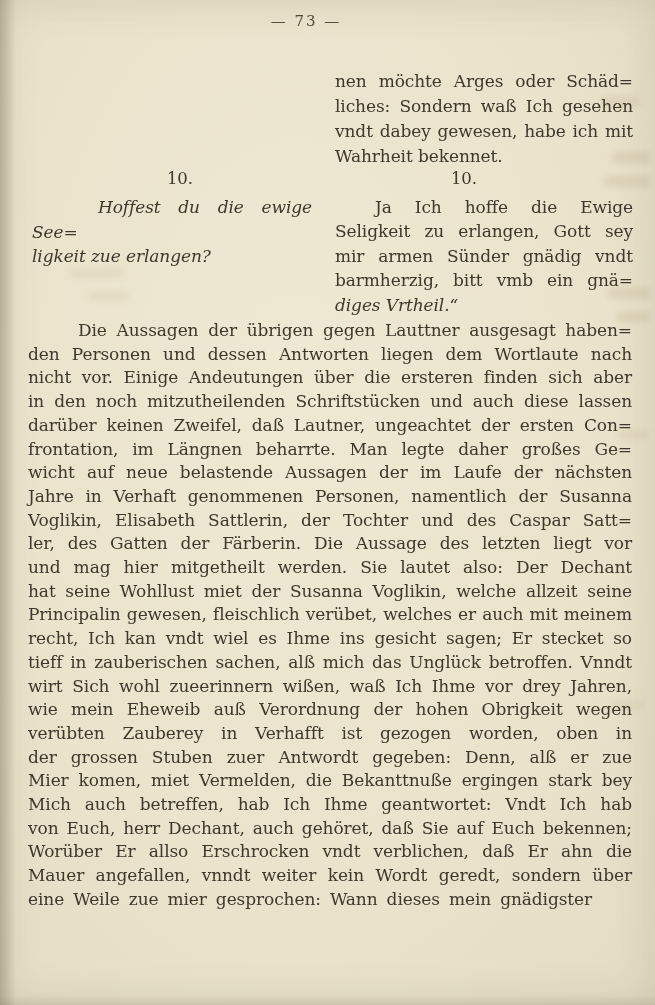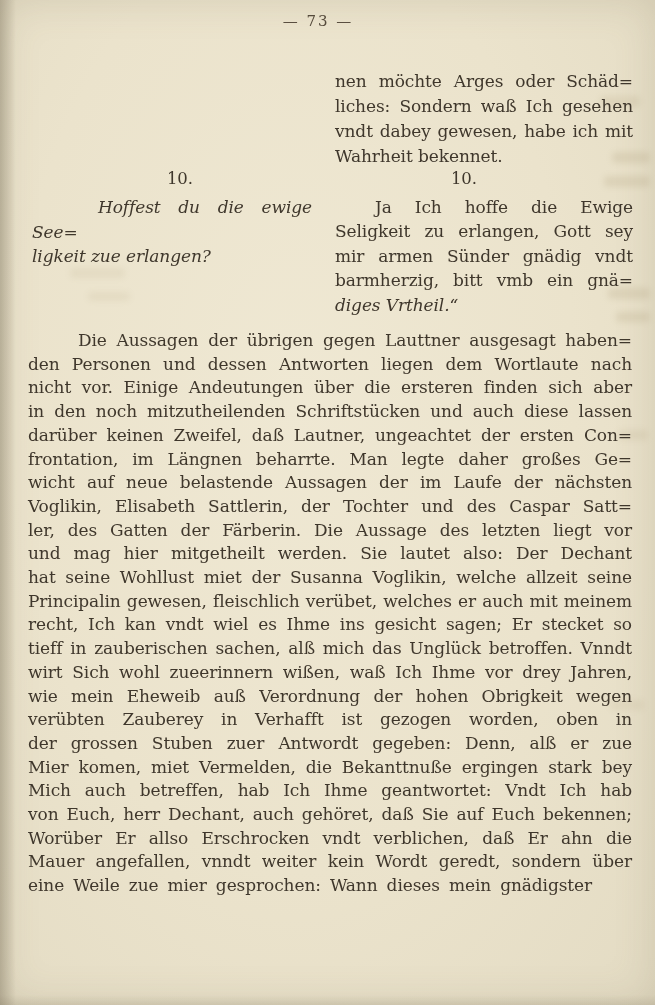--- a/index.html
+++ b/index.html
@@ -17,21 +17,21 @@
   .edge-left {
     position: absolute; left: 0; top: 0; width: 16px; height: 100%;
     background: linear-gradient(90deg, rgba(92, 82, 60, 0.30), rgba(92, 82, 60, 0));
   }
   .edge-bottom {
     position: absolute; left: 0; bottom: 0; width: 100%; height: 10px;
     background: linear-gradient(0deg, rgba(92, 82, 60, 0.12), rgba(92, 82, 60, 0));
   }
   .pagenum {
     position: absolute; top: 12px; left: 0; width: 612px;
-    text-align: center; font-size: 15px; letter-spacing: 2px; color: #554a3b; padding-left: 12px;
+    text-align: center; font-size: 15px; letter-spacing: 2px; color: #554a3b;
   }
   .line {
     text-align: justify;
     text-align-last: justify;
     letter-spacing: -0.1px;
   }
   .carryover {
     position: absolute; left: 335px; top: 69px; width: 298px;
     font-size: 17px; line-height: 25px;
   }
@@ -51,21 +51,21 @@
   .answer {
     position: absolute; left: 335px; top: 195px; width: 298px;
     font-size: 17px; line-height: 24.4px;
   }
   .answer .line:first-child { text-indent: 40px; }
   .answer .line:last-child  { text-align: left; text-align-last: left; font-style: italic; }
   .body-par {
     position: absolute; left: 28px; top: 319px; width: 604px;
     font-size: 17px; line-height: 23.7px;
   }
-  .body-par .line:first-child { text-indent: 50px; margin-top: 10px; }
+  .body-par .line:first-child { text-indent: 50px; }
   .body-par .line:last-child  { text-align-last: left; word-spacing: 0.22em; }
   .smudge {
     position: absolute; background: #9b8a62; opacity: 0.17;
     filter: blur(3px); border-radius: 4px;
   }
 </style>
 </head>
 <body>
 
 <div class="page">
@@ -109,20 +109,21 @@
     </div>
 
   <div class="body-par">
       <div class="line">Die Aussagen der übrigen gegen Lauttner ausgesagt haben=</div>
       <div class="line">den Personen und dessen Antworten liegen dem Wortlaute nach</div>
       <div class="line">nicht vor. Einige Andeutungen über die ersteren finden sich aber</div>
       <div class="line">in den noch mitzutheilenden Schriftstücken und auch diese lassen</div>
       <div class="line">darüber keinen Zweifel, daß Lautner, ungeachtet der ersten Con=</div>
       <div class="line">frontation, im Längnen beharrte. Man legte daher großes Ge=</div>
       <div class="line">wicht auf neue belastende Aussagen der im Laufe der nächsten</div>
+      <div class="line">Jahre in Verhaft genommenen Personen, namentlich der Susanna</div>
       <div class="line">Voglikin, Elisabeth Sattlerin, der Tochter und des Caspar Satt=</div>
       <div class="line">ler, des Gatten der Färberin. Die Aussage des letzten liegt vor</div>
       <div class="line">und mag hier mitgetheilt werden. Sie lautet also: Der Dechant</div>
       <div class="line">hat seine Wohllust miet der Susanna Voglikin, welche allzeit seine</div>
       <div class="line">Principalin gewesen, fleischlich verübet, welches er auch mit meinem</div>
       <div class="line">recht, Ich kan vndt wiel es Ihme ins gesicht sagen; Er stecket so</div>
       <div class="line">tieff in zauberischen sachen, alß mich das Unglück betroffen. Vnndt</div>
       <div class="line">wirt Sich wohl zueerinnern wißen, waß Ich Ihme vor drey Jahren,</div>
       <div class="line">wie mein Eheweib auß Verordnung der hohen Obrigkeit wegen</div>
       <div class="line">verübten Zauberey in Verhafft ist gezogen worden, oben in</div>

